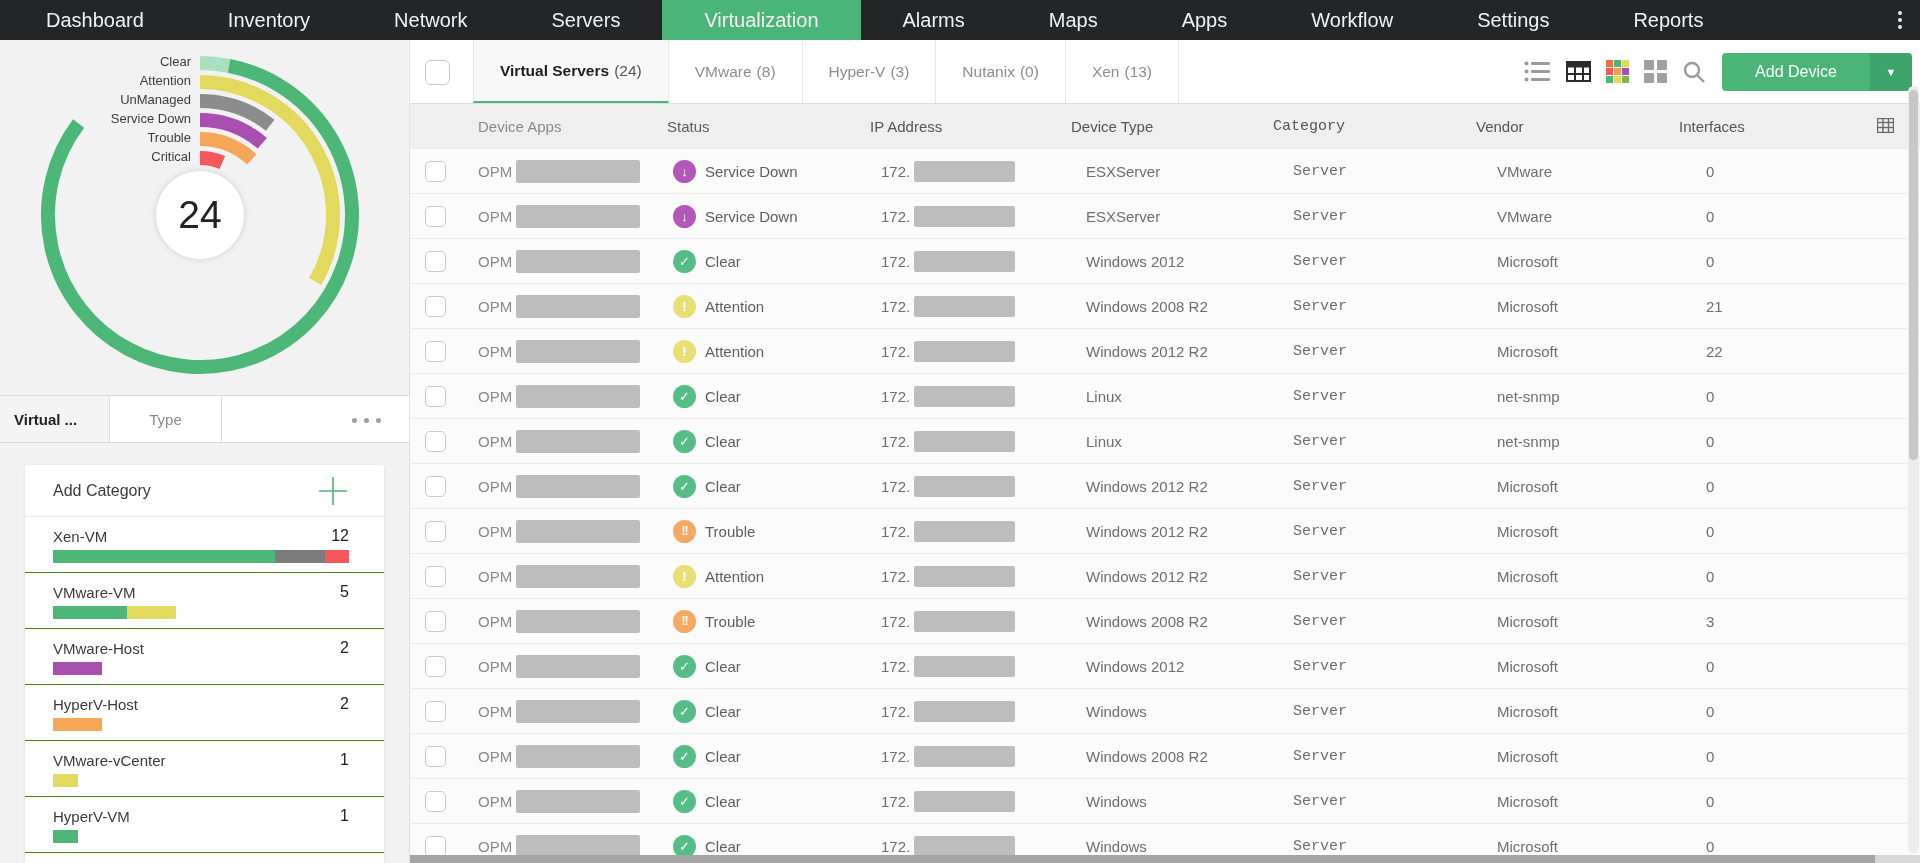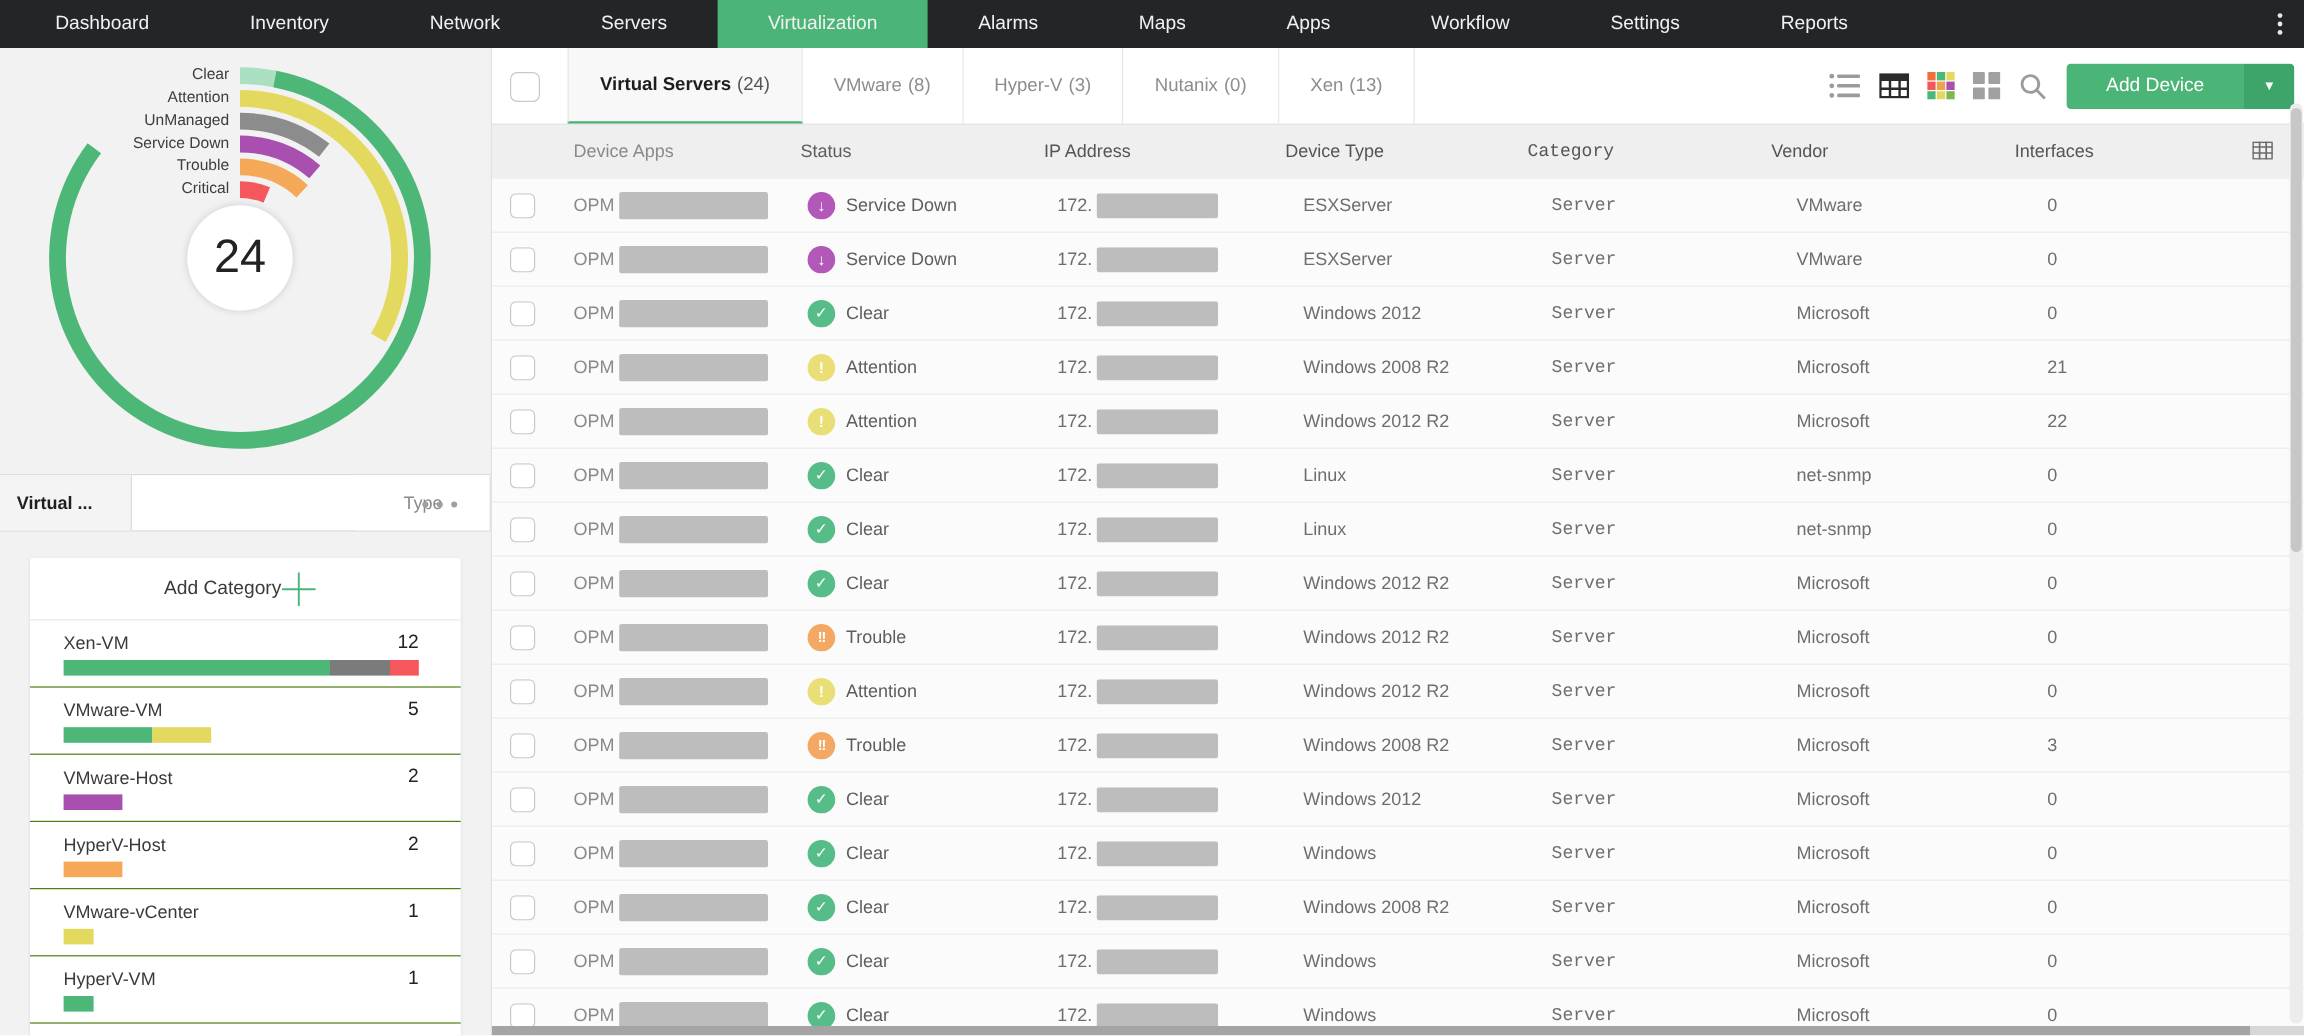--- a/index.html
+++ b/index.html
@@ -5,43 +5,43 @@
   :root{
     --accent:#4bb577; --accent-dark:#3da46a; --nav-bg:#232527;
   }
   *{margin:0;padding:0;box-sizing:border-box;font-family:"Liberation Sans","DejaVu Sans",sans-serif;}
   html,body{width:1920px;height:863px;overflow:hidden;background:#fff;}
   .app{width:1920px;height:863px;position:relative;overflow:hidden;}
 
   
   .topnav{height:40px;background:var(--nav-bg);display:flex;align-items:stretch;position:relative;}
   .nav-items{display:flex;align-items:stretch;padding-left:4px;}
-  .nav-item{color:#f1f1f1;font-size:16px;display:flex;align-items:center;padding:0 42px;cursor:pointer;white-space:nowrap;}
+  .nav-item{color:#f1f1f1;font-size:20px;display:flex;align-items:center;padding:0 42px;cursor:pointer;white-space:nowrap;}
   .nav-item.active{background:var(--accent);}
   .kebab{position:absolute;right:10px;top:0;height:40px;display:flex;flex-direction:column;justify-content:center;gap:3px;align-items:center;width:20px;cursor:pointer;}
   .kebab i{width:4px;height:4px;border-radius:50%;background:#e8e8e8;display:block;}
 
   .content{display:flex;height:823px;}
 
   
   .sidebar{width:410px;background:#f2f2f2;position:relative;border-right:1px solid #e2e2e2;flex:none;}
   .chart-wrap{position:relative;height:355px;}
   .chart-wrap svg{position:absolute;left:0;top:0;}
   .legend-label{position:absolute;right:218px;font-size:13px;color:#3d3d3d;white-space:nowrap;line-height:16px;}
   .donut-center{position:absolute;left:156px;top:131px;width:88px;height:88px;border-radius:50%;background:#fff;
     box-shadow:0 0 7px rgba(0,0,0,.15);text-align:center;line-height:88px;font-size:39px;color:#222;}
-  .side-tabs{height:48px;display:flex;background:#fff;border-top:1px solid #dcdcdc;border-bottom:1px solid #d8d8d8;position:relative;justify-content:space-between;}
+  .side-tabs{height:48px;display:flex;background:#fff;border-top:1px solid #dcdcdc;border-bottom:1px solid #d8d8d8;position:relative;}
   .side-tab{display:flex;align-items:center;justify-content:center;font-size:15px;cursor:pointer;}
   .side-tab.first{width:110px;background:#f4f4f4;color:#1f1f1f;font-weight:bold;border-right:1px solid #ddd;justify-content:flex-start;padding-left:14px;}
   .side-tab.second{width:112px;background:#fff;color:#8a8a8a;border-right:1px solid #ddd;}
   .side-tab-more{position:absolute;right:28px;top:0;height:48px;display:flex;align-items:center;gap:7px;cursor:pointer;}
   .side-tab-more i{width:5px;height:5px;border-radius:50%;background:#9aa0a8;display:block;}
 
   .cat-card{margin:22px 25px 0 25px;background:#fff;border-radius:2px;box-shadow:0 1px 3px rgba(0,0,0,.1);overflow:hidden;}
-  .cat-head{height:52px;display:flex;align-items:center;justify-content:center;padding:0 36px 0 28px;border-bottom:1px solid #e8e8e8;}
+  .cat-head{height:52px;display:flex;align-items:center;justify-content:space-between;padding:0 36px 0 28px;border-bottom:1px solid #e8e8e8;}
   .cat-head span{font-size:16px;color:#3a3a3a;}
   .cat-item{border-top:1px solid #4d7c0f;padding:7px 35px 9px 28px;cursor:pointer;}
   .cat-item:first-child{border-top:none;}
   .cat-row{display:flex;justify-content:space-between;align-items:center;height:24px;}
   .cat-name{font-size:15px;color:#3a3a3a;}
   .cat-count{font-size:16px;color:#222;}
   .cat-bar{height:13px;margin-top:2px;display:flex;}
   .cat-bar i{display:block;height:13px;}
 
   

